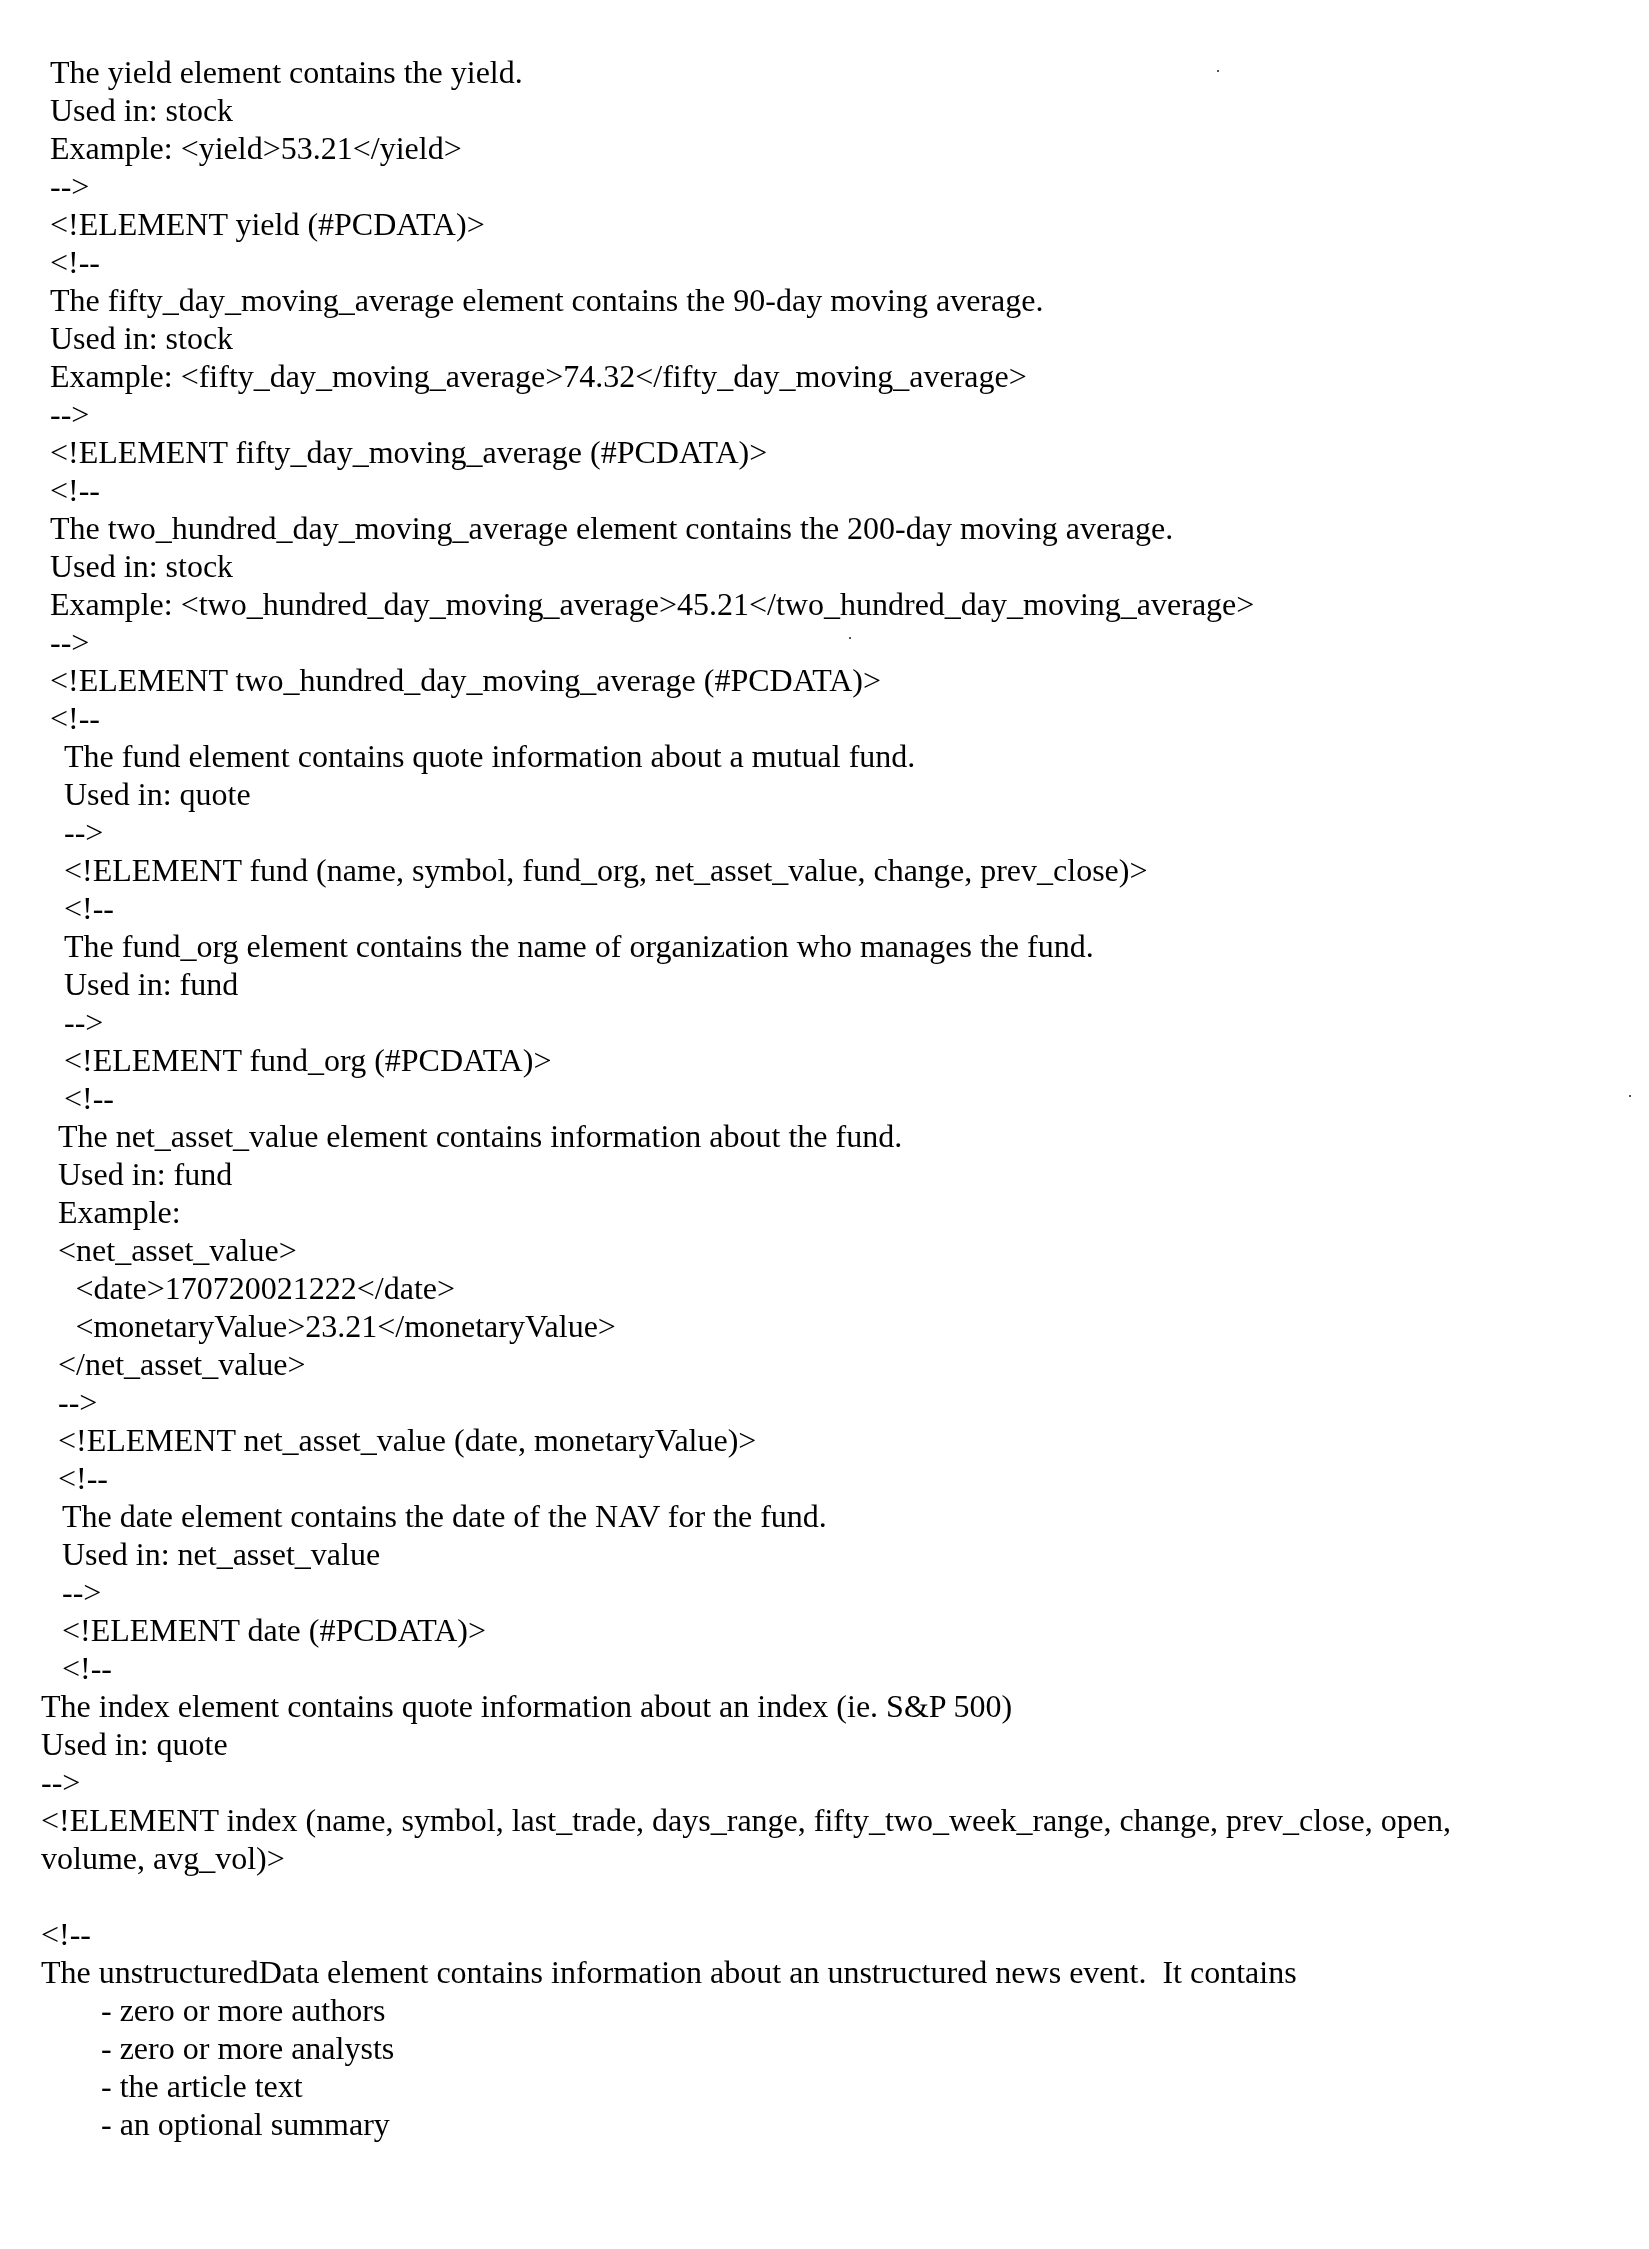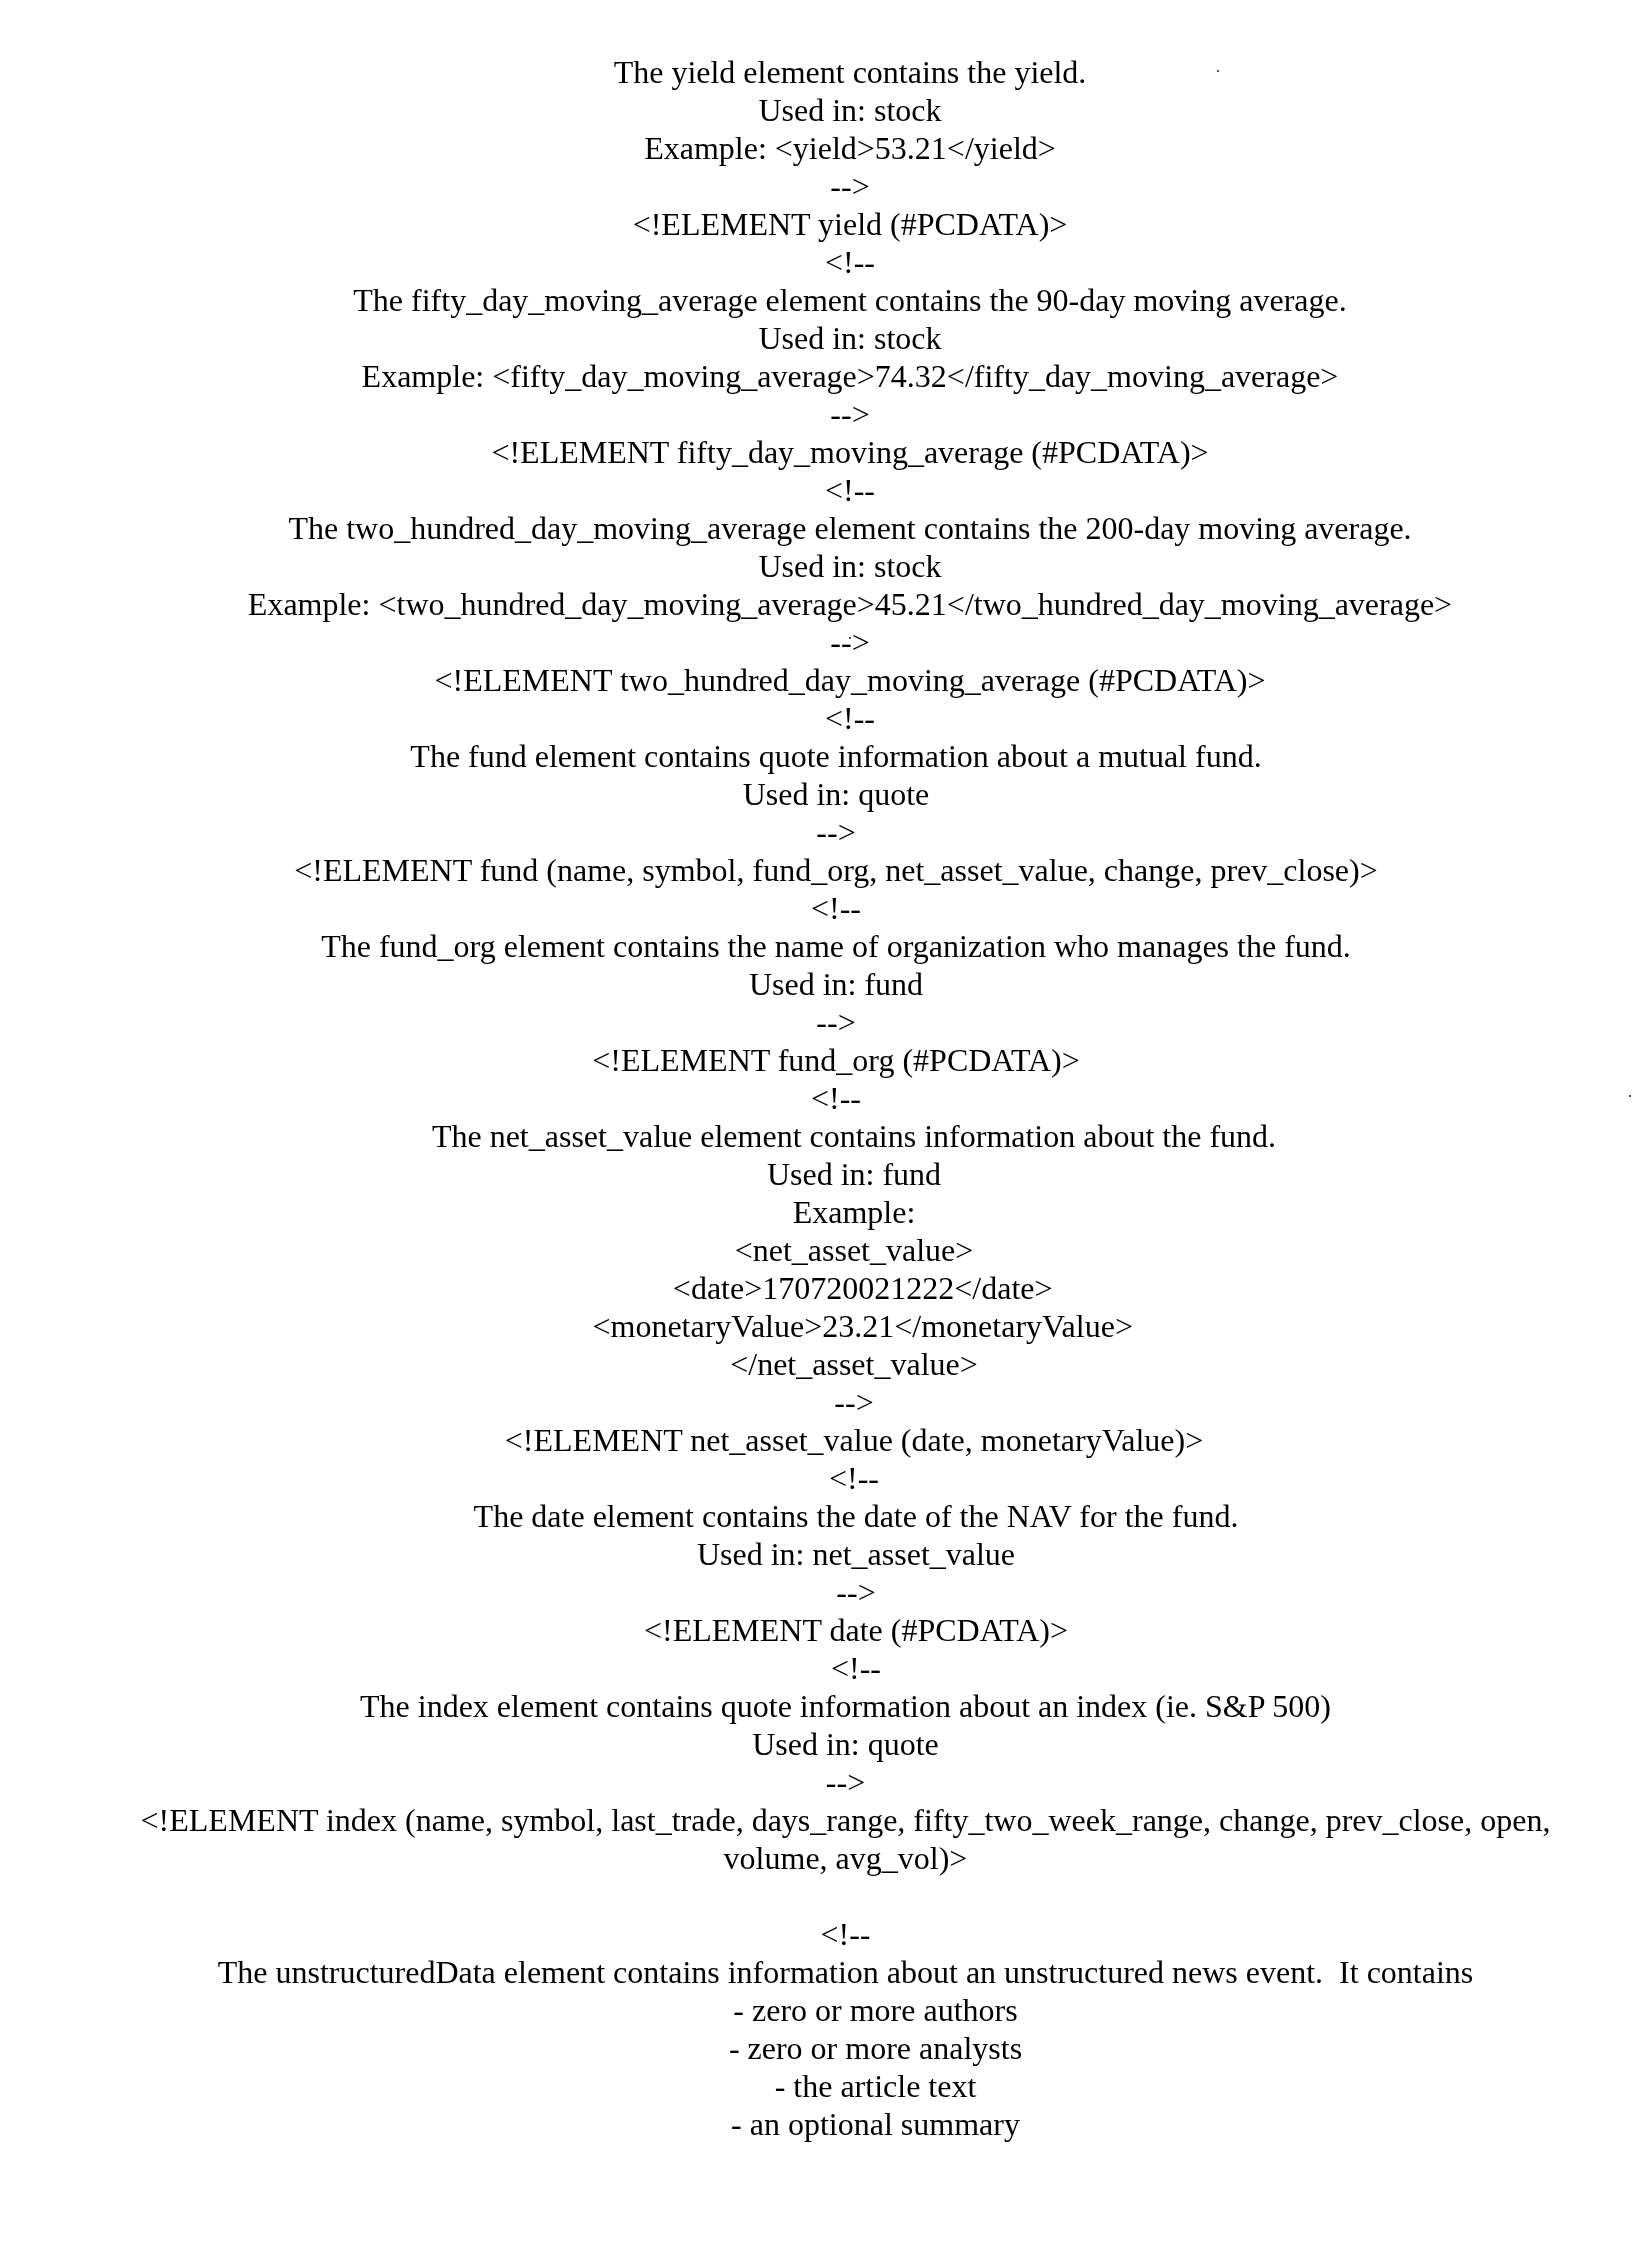--- a/index.html
+++ b/index.html
@@ -21,24 +21,23 @@
     position: absolute;
     left: 0;
     top: 53px;
     width: 1650px;
   }
   .line {
     display: block;
     height: 38px;
     white-space: pre;
     margin: 0;
-    text-align: center;
   }
   .m1 { padding-left: 50px; }
-  .m2 { padding-left: 22px; }
+  .m2 { padding-left: 64px; }
   .m3 { padding-left: 58px; }
   .m4 { padding-left: 62px; }
   .m5 { padding-left: 41px; }
   .ind-code { padding-left: 17.4px; }
   .ind-bullet { padding-left: 60px; }
   .blank { height: 38px; }
   .block { display: block; }
   .speck {
     position: absolute;
     width: 1.6px;

